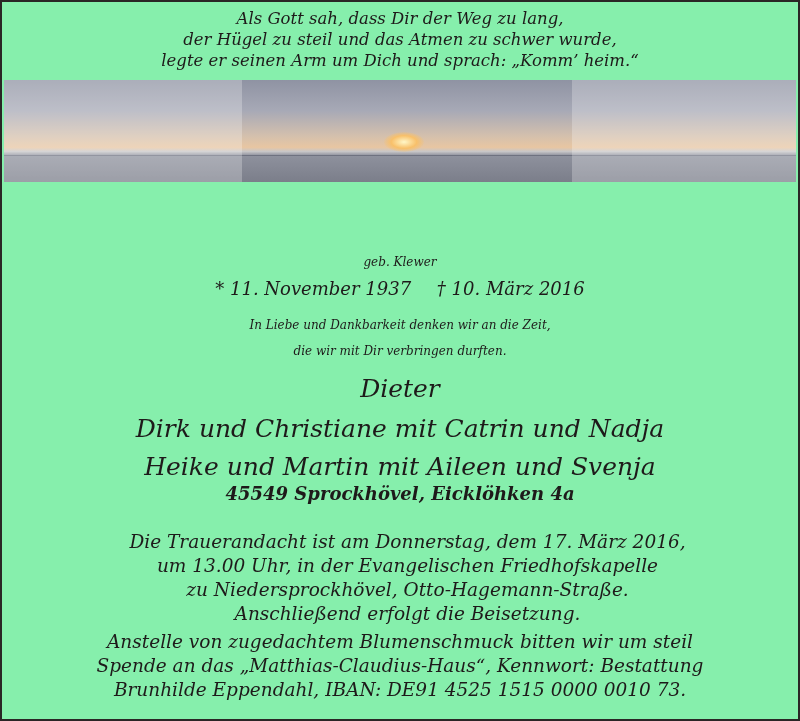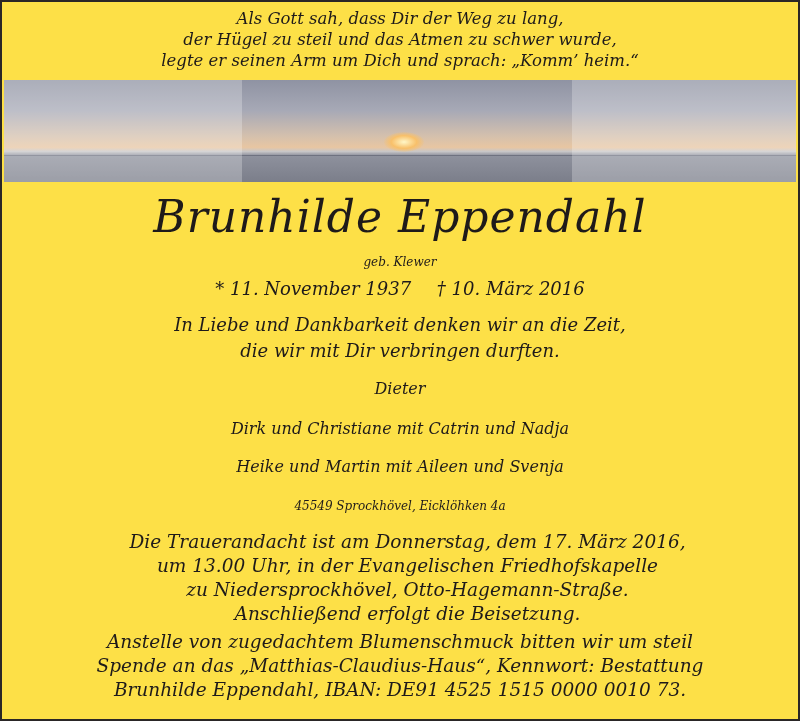--- a/index.html
+++ b/index.html
@@ -1,42 +1,42 @@
 <!DOCTYPE html>
 <html><head>
 <meta charset="utf-8">
 <style>
   html, body { margin:0; padding:0; background:#fff; }
   body { width:800px; height:721px; overflow:hidden; }
   .frame {
     position:relative; width:800px; height:721px; box-sizing:border-box;
-    border:2px solid #2a2626; background:#fde047; color:#1e1a1a;
+    border:2px solid #2a2626; background:#86efac; color:#1e1a1a;
     font-family:"DejaVu Serif", serif; font-style:italic; text-align:center;
   }
   .quote { position:absolute; top:6px; left:0; right:0; font-size:16.5px; line-height:21px; }
   .banner { position:absolute; top:78px; left:2px; right:2px; height:102px; overflow:hidden; }
   .banner .sky {
     position:absolute; inset:0;
     background:linear-gradient(to bottom,#8f93a3 0%,#a7a9b6 30%,#d4c0ad 55%,#e8c6a2 66%,#c9c7c8 70%,#8e919d 74%,#7b7e8a 100%);
   }
   .banner .side-l, .banner .side-r { position:absolute; top:0; bottom:0; background:rgba(255,255,255,0.25); }
   .banner .side-l { left:0; width:238px; }
   .banner .side-r { right:0; width:224px; }
   .banner .sun {
     position:absolute; left:380px; top:52px; width:40px; height:20px; border-radius:50%;
     background:radial-gradient(ellipse at center,#fff7c8 0%,#f8c06a 45%,rgba(240,170,90,0) 75%);
   }
   .banner .horizon { position:absolute; left:0; right:0; top:75px; height:1px; background:#6f7280; }
   .name { position:absolute; top:190px; left:0; right:0; font-size:44px; line-height:50px; letter-spacing:1px; }
   .maiden { position:absolute; top:250px; left:0; right:0; font-size:12px; line-height:20px; }
   .dates { position:absolute; top:275px; left:0; right:0; font-size:18px; line-height:24px; }
   .dates span { margin:0 10px; }
-  .memory { position:absolute; top:310px; left:0; right:0; font-size:18px; line-height:26px; }
-  .fam { position:absolute; left:0; right:0; font-size:16px; line-height:28px; }
-  .address { position:absolute; top:491px; left:0; right:0; font-size:12px; line-height:26px; }
+  .memory { position:absolute; top:310px; left:0; right:0; font-size:12px; line-height:26px; }
+  .fam { position:absolute; left:0; right:0; font-size:25px; line-height:28px; }
+  .address { position:absolute; top:479px; left:0; right:0; font-size:18px; line-height:26px;font-weight:bold; }
   .service { position:absolute; top:528px; left:0; right:0; font-size:18.5px; line-height:24px;padding-left:15px; }
   .donation { position:absolute; top:628px; left:0; right:0; font-size:18.5px; line-height:24px; }
   .line { display:block; white-space:nowrap; }
 </style>
 </head>
 <body>
 
 <div class="frame">
 
   <div class="quote">
@@ -46,21 +46,20 @@
   </div>
 
   <div class="banner">
     <div class="sky"></div>
     <div class="sun"></div>
     <div class="horizon"></div>
     <div class="side-l"></div>
     <div class="side-r"></div>
   </div>
 
-  <div class="name">Brunhilde Eppendahl</div>
   <div class="maiden">geb. Klewer</div>
   <div class="dates">
     <span>* 11. November 1937</span>
     <span>† 10. März 2016</span>
   </div>
 
   <div class="memory">
     <span class="line">In Liebe und Dankbarkeit denken wir an die Zeit,</span>
     <span class="line">die wir mit Dir verbringen durften.</span>
   </div>

